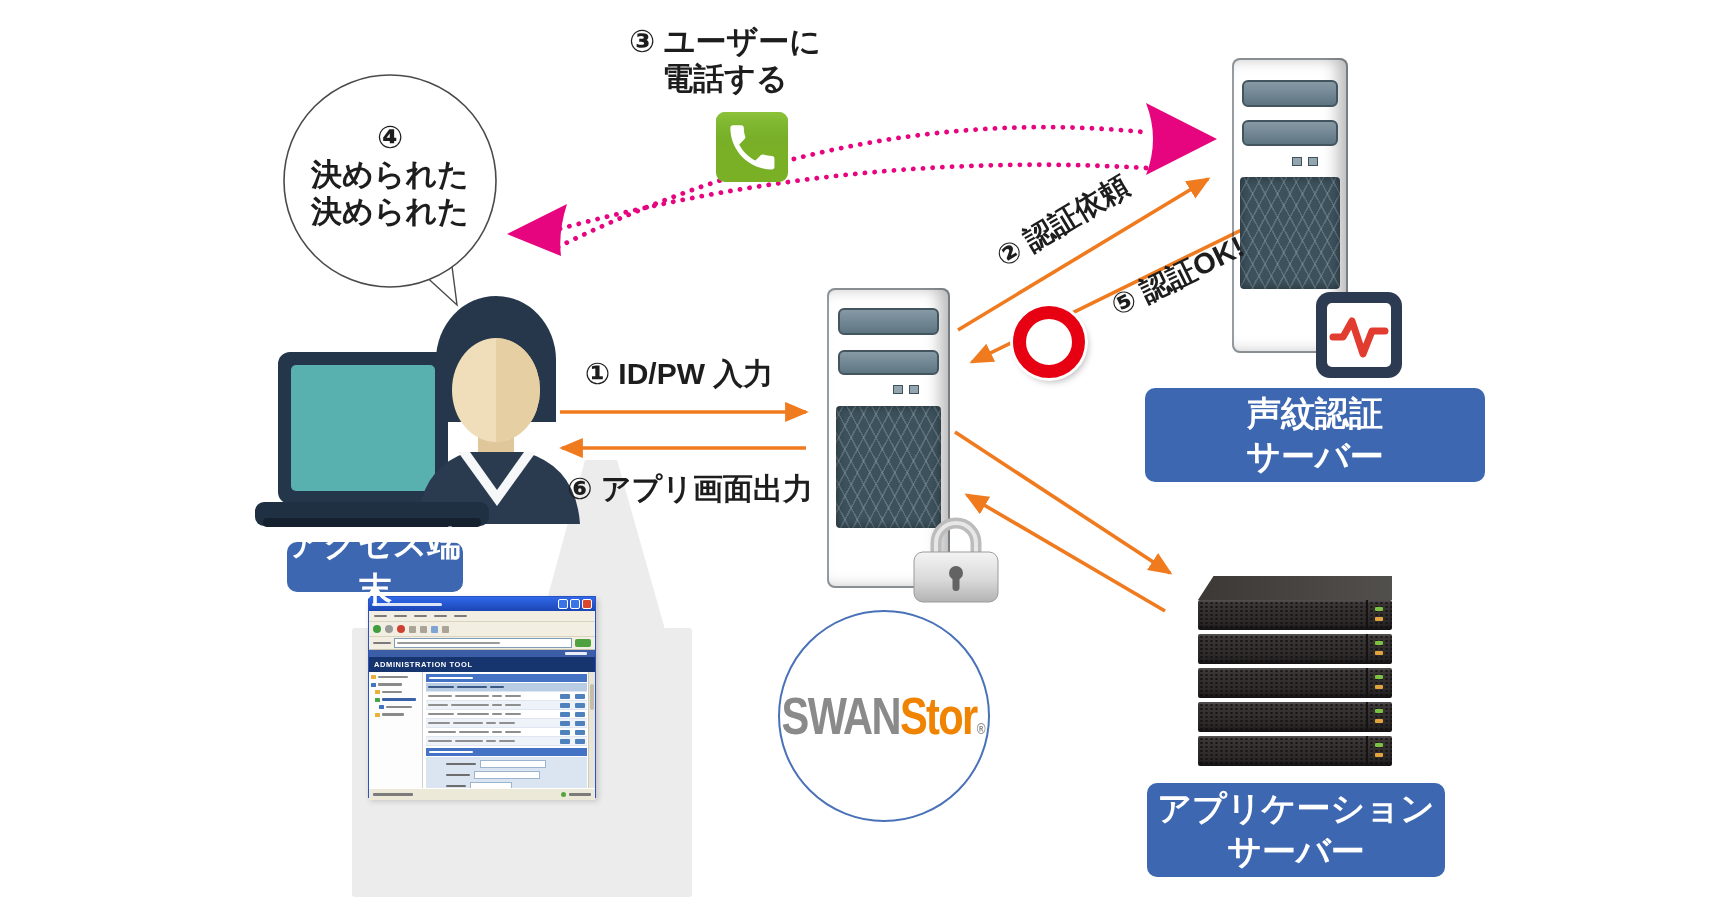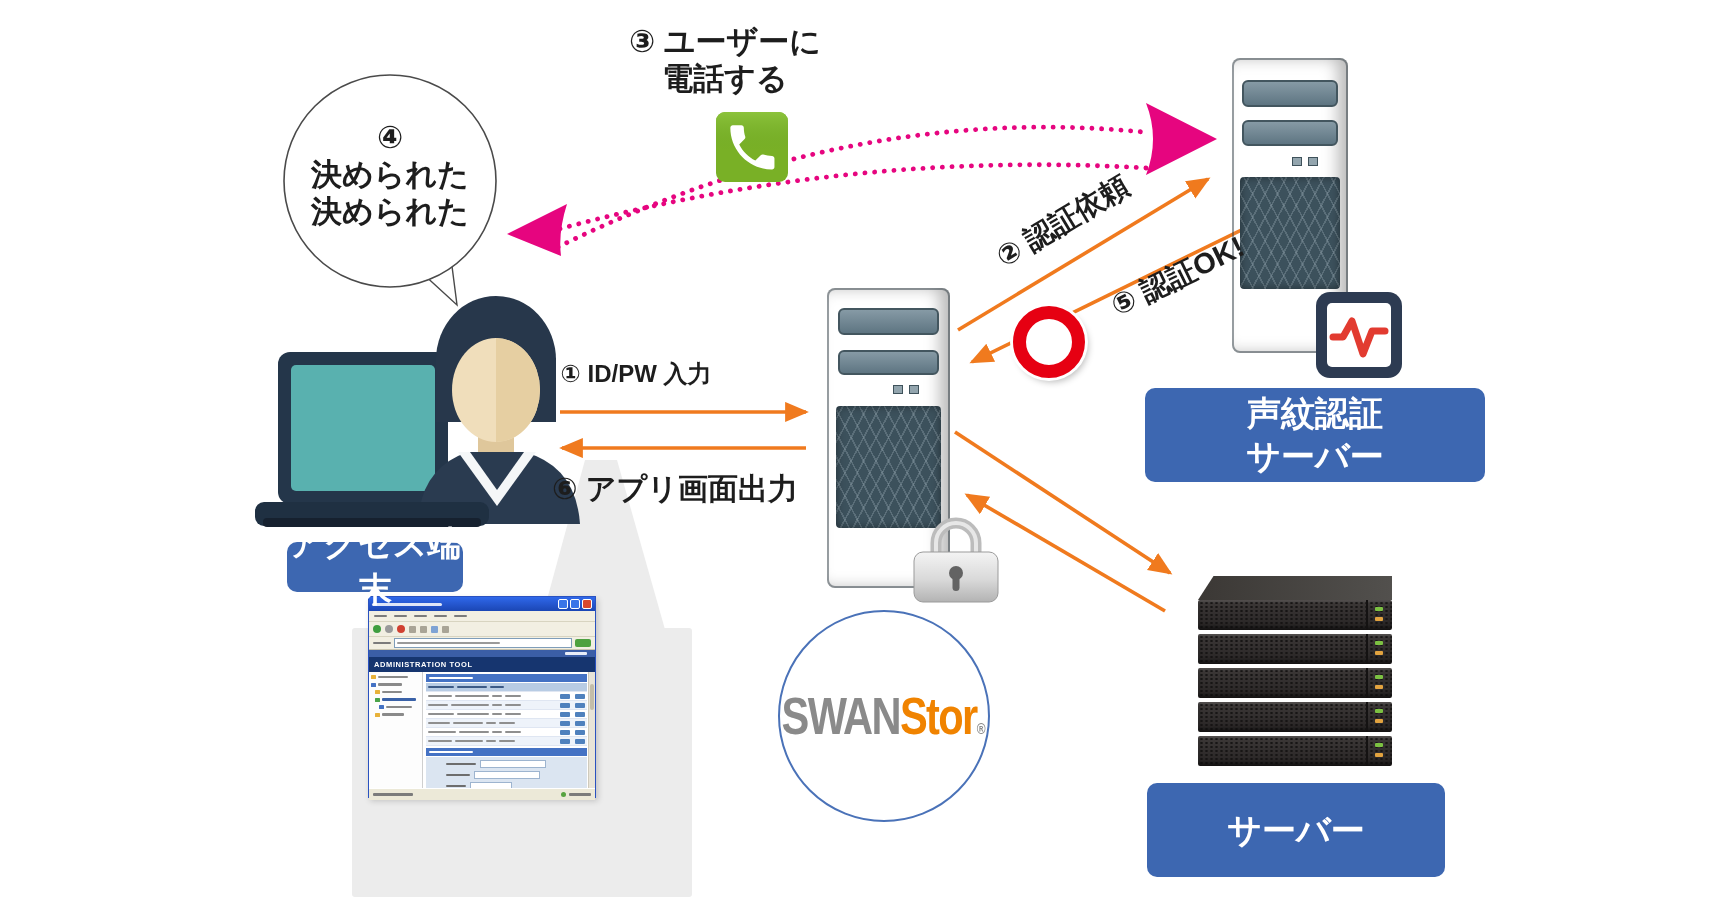--- a/index.html
+++ b/index.html
@@ -352,20 +352,21 @@
   </div>
 
   <div class="bluebox" style="left:287px;top:542px;width:176px;height:50px;font-size:34px;">
     <span>アクセス端末</span>
   </div>
   <div class="bluebox" style="left:1145px;top:388px;width:340px;height:94px;font-size:34px;line-height:43px;">
     <span>声紋認証</span>
     <span>サーバー</span>
   </div>
   <div class="bluebox" style="left:1147px;top:783px;width:298px;height:94px;font-size:34px;line-height:43px;">
+    <span>アプリケーション</span>
     <span>サーバー</span>
   </div>
 
   <div class="logo-circle">
     <div class="logo-text">
       <span class="p1">SWAN</span><span class="p2">Stor</span><span class="reg">®</span>
     </div>
   </div>
 
   <svg class="layer" width="1714" height="900" style="z-index:5">
@@ -396,19 +397,19 @@
     <div>③ ユーザーに</div>
     <div>電話する</div>
   </div>
 
   <div class="jp ctr" style="left:390px;top:174px;font-size:31px;line-height:37px;text-align:center;">
     <div>④</div>
     <div>決められた</div>
     <div>決められた</div>
   </div>
 
-  <div class="jp ctr" style="left:636px;top:374px;font-size:24px;">① ID/PW 入力</div>
-  <div class="jp ctr" style="left:675px;top:489px;font-size:30px;">⑥ アプリ画面出力</div>
+  <div class="jp ctr" style="left:679px;top:374px;font-size:30px;">① ID/PW 入力</div>
+  <div class="jp ctr" style="left:690px;top:489px;font-size:30px;">⑥ アプリ画面出力</div>
 
   <div class="jp" style="left:1063px;top:222px;font-size:29px;transform:translate(-50%,-50%) rotate(-31deg);">② 認証依頼</div>
   <div class="jp" style="left:1178px;top:277px;font-size:29px;transform:translate(-50%,-50%) rotate(-26deg);">⑤ 認証OK!</div>
 
 </div>
 
 </body></html>

